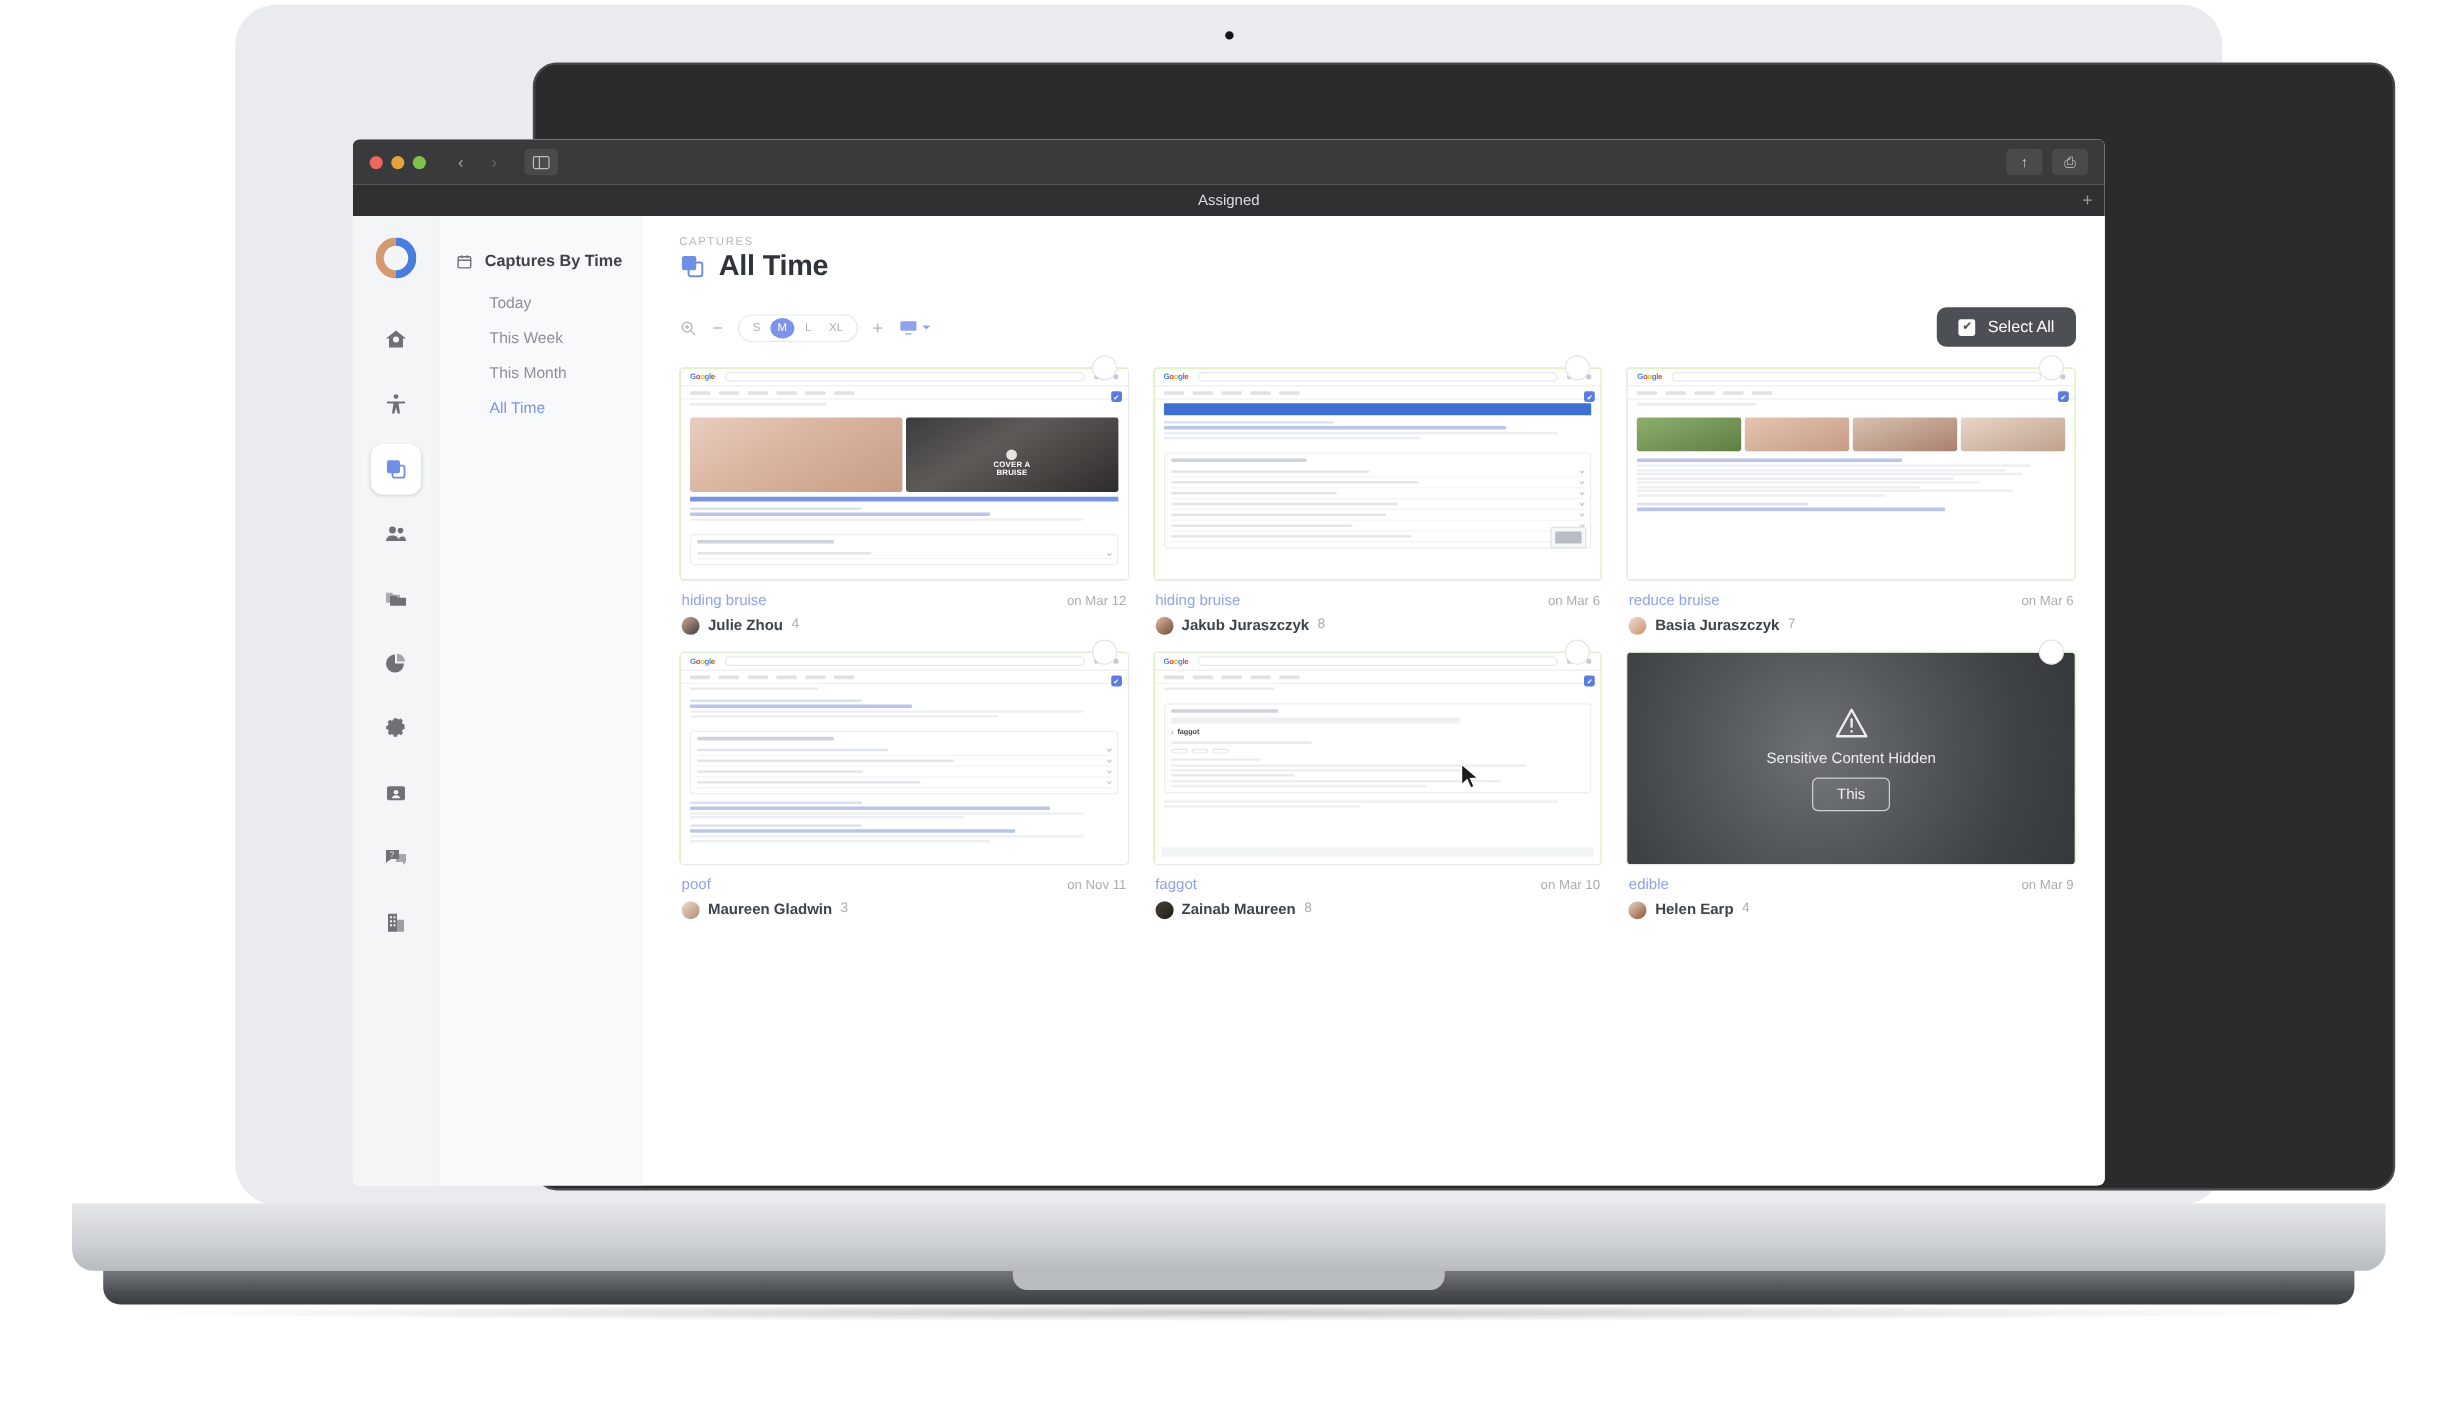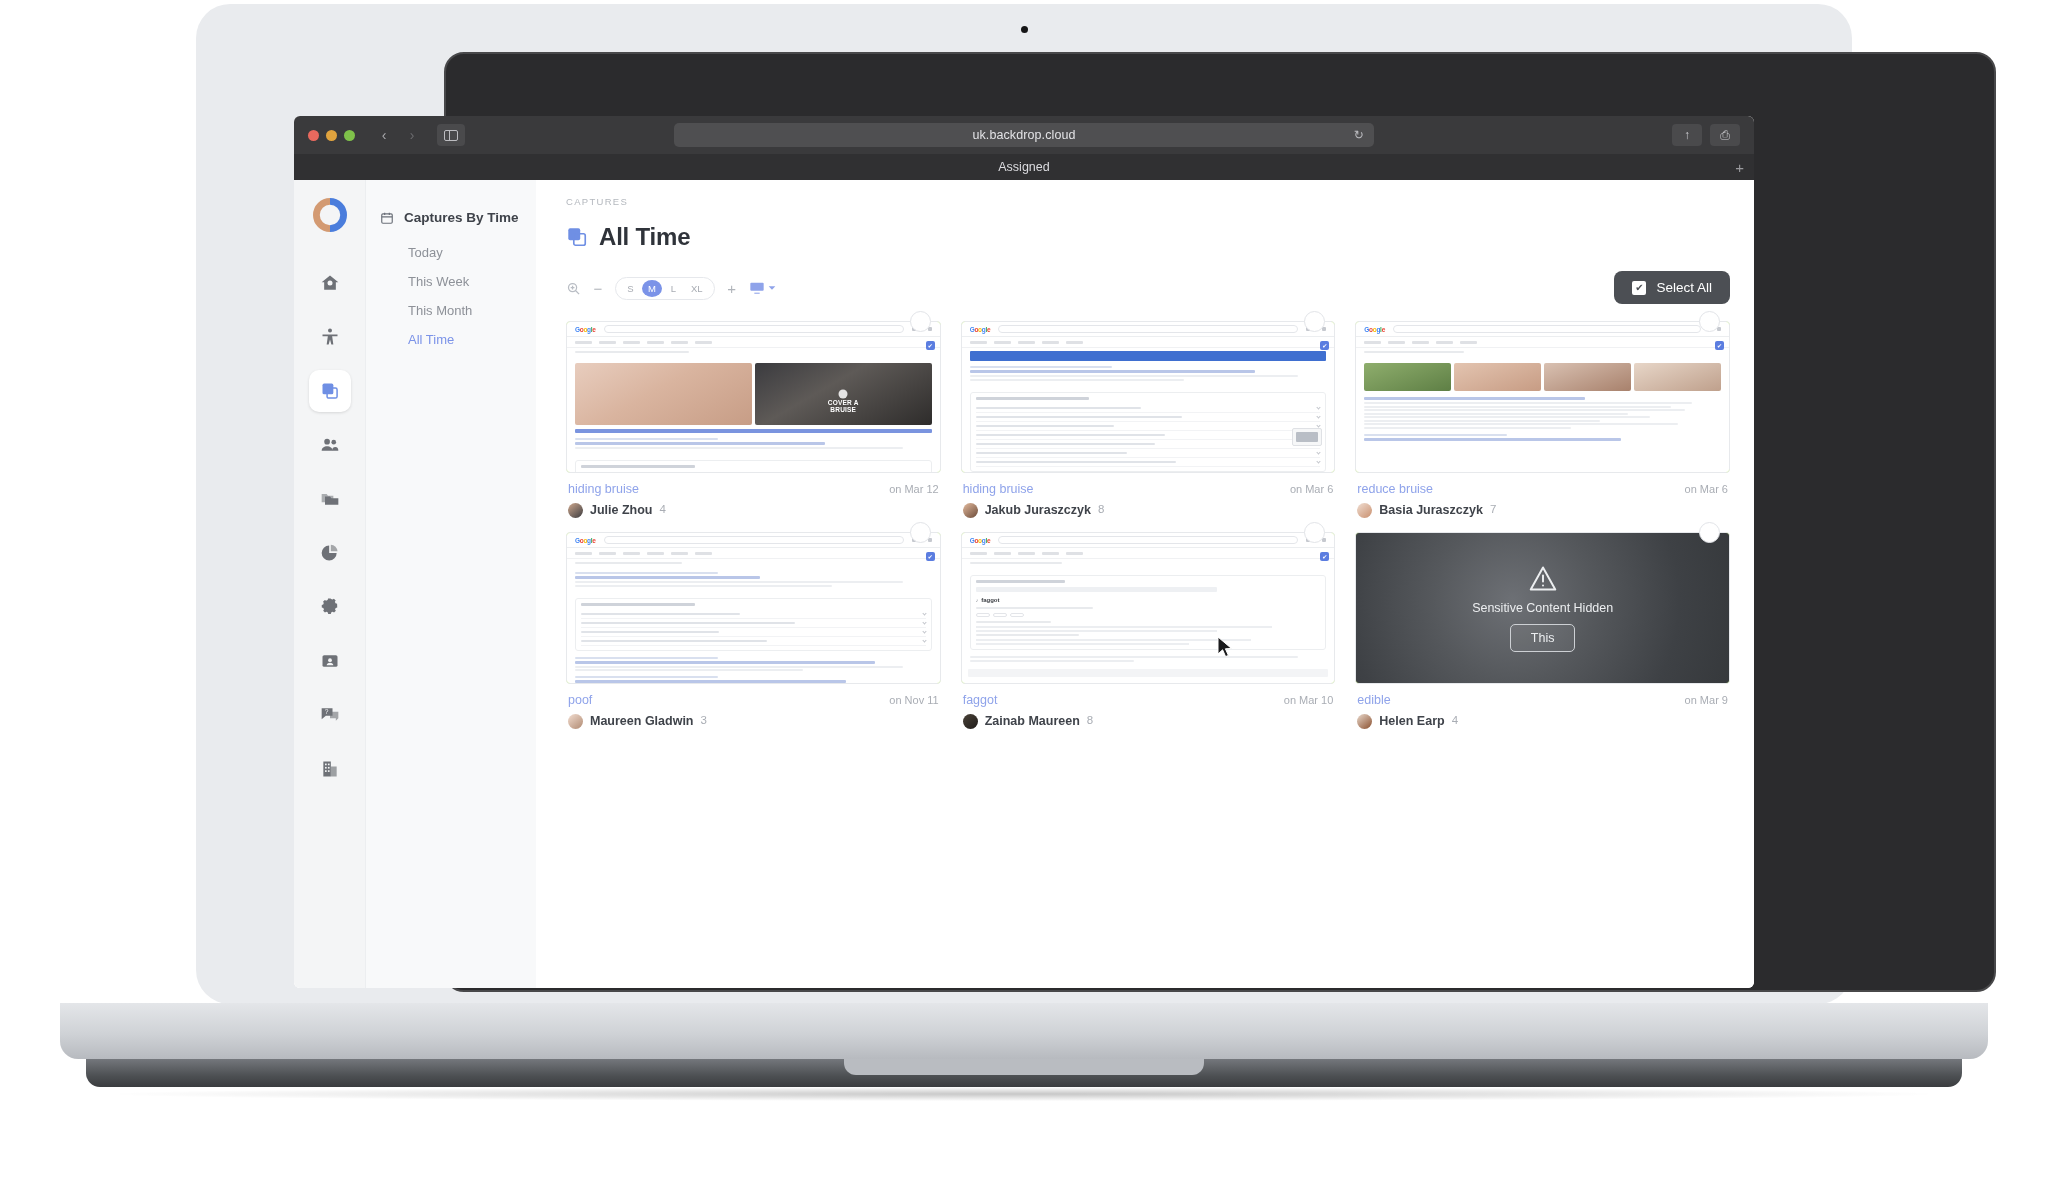--- a/index.html
+++ b/index.html
@@ -142,21 +142,21 @@
   }
   .fgroup-head svg { flex-shrink: 0; }
   .fitem {
     font-size: 13px; color: #8d9198; padding: 7px 0 7px 28px;
     cursor: pointer; white-space: nowrap;
   }
   .fitem.active { color: #7b93e8; }
 
   
   .main { flex: 1; padding: 16px 24px 0 30px; overflow: hidden; position: relative; }
-  .crumb { font-size: 9.5px; letter-spacing: 1.3px; color: #b4b8be; margin-bottom: 16px; }
+  .crumb { font-size: 9.5px; letter-spacing: 1.3px; color: #b4b8be; margin-bottom: 1px; }
   .title-row { display: flex; align-items: center; gap: 11px; margin-bottom: 22px; }
   .title-text { font-size: 24px; font-weight: 700; color: #2f333a; letter-spacing: -0.2px; }
 
   .toolbar { display: flex; align-items: center; gap: 10px; height: 30px; margin-bottom: 18px; position: relative; }
   .tb-ic { color: #b9bdc4; display: flex; align-items: center; }
   .pm { color: #b0b4ba; font-size: 15px; width: 14px; text-align: center; cursor: pointer; }
   .sizes {
     display: flex; align-items: center; gap: 2px;
     border: 1px solid #e6e8ec; border-radius: 13px; padding: 2px 5px; background:#fff;
   }
@@ -175,21 +175,21 @@
   .cb {
     width: 14px; height: 14px; background: #fff; border-radius: 2px;
     display: flex; align-items: center; justify-content: center;
     color: #4c4f54; font-size: 10px; line-height: 1;
   }
 
   
   .grid { display: grid; grid-template-columns: repeat(3, 1fr); gap: 14px 20px; }
   .card { position: relative; }
   .thumb {
-    height: 152px; border: 1px solid #e7e9ec; border-radius: 4px;
+    height: 178px; border: 1px solid #e7e9ec; border-radius: 4px;
     background: #bef264; overflow: hidden; position: relative;
   }
   .sel-circle {
     position: absolute; right: 10px; top: -10px; width: 21px; height: 21px;
     border-radius: 50%; background: #fff; border: 1px solid #e2e4e8; z-index: 4;
   }
   .cap { padding: 9px 2px 0 2px; }
   .cap-top { display: flex; justify-content: space-between; align-items: baseline; }
   .cap-term { font-size: 12.5px; color: #8fa3ea; }
   .cap-date { font-size: 11px; color: #a9adb4; }
@@ -289,24 +289,20 @@
       <span class="tl y"></span>
       <span class="tl g"></span>
     </div>
     <div class="nav-btns">
       <div class="nav-btn">‹</div>
       <div class="nav-btn dim">›</div>
     </div>
     <div class="sidebar-toggle">
       <span class="sb-glyph"></span>
     </div>
-    <div class="url-bar">
-      <span>uk.backdrop.cloud</span>
-      <span class="reload">↻</span>
-    </div>
     <div class="tb-right">
       <div class="tb-btn">↑</div>
       <div class="tb-btn">⎙</div>
     </div>
   </div>
 
   <div class="tabstrip">
     <span class="tab-title">Assigned</span>
     <span class="tab-plus">+</span>
   </div>

